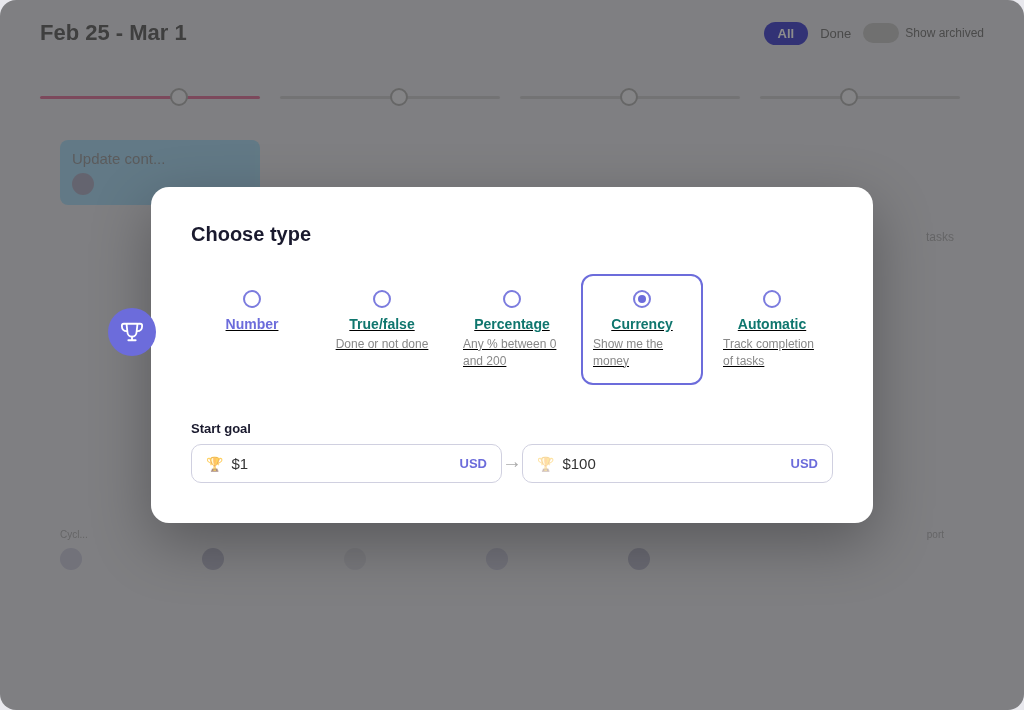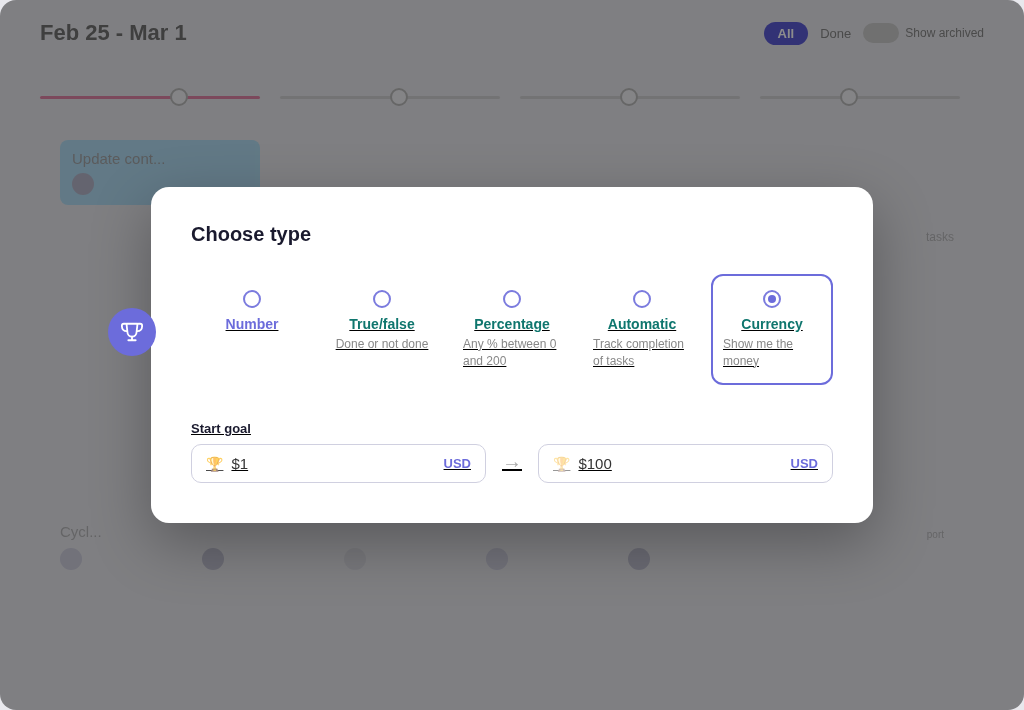--- a/index.html
+++ b/index.html
@@ -157,22 +157,20 @@
     .type-desc {
       font-size: 12px;
       color: #888;
       line-height: 1.4;
     }
 
     
     .goal-row {
       display: flex;
       align-items: flex-end;
-      gap: 16px;
-      text-decoration: underline;
     }
 
     .goal-group {
       flex: 1;
     }
 
     .goal-label {
       font-size: 13px;
       font-weight: 600;
       color: #1a1a2e;
@@ -353,21 +351,21 @@
   </div>
 
   <div style="position:absolute; bottom:140px; left:60px; right:60px; display:flex; gap:120px; opacity:0.4;">
     <div class="mini-avatar medium"></div>
     <div class="mini-avatar dark"></div>
     <div class="mini-avatar"></div>
     <div class="mini-avatar medium"></div>
     <div class="mini-avatar dark"></div>
   </div>
 
-  <div style="position:absolute; bottom:170px; left:60px; font-size:15px; color:#888; opacity:0.5;">Cycl...</div>
+  <div style="position:absolute; bottom:170px; left:60px; font-size:10px; color:#888; opacity:0.5;">Cycl...</div>
   <div style="position:absolute; bottom:170px; right:80px; font-size:10px; color:#888; opacity:0.5;">port</div>
   <div style="position:absolute; top:230px; right:70px; font-size:12px; color:#888; opacity:0.5;">tasks</div>
 </div>
 
 <div class="overlay">
 
   <div class="modal">
     <div class="modal-title">Choose type</div>
 
     <div class="type-options">
@@ -382,30 +380,30 @@
         <div class="type-label">True/false</div>
         <div class="type-desc">Done or not done</div>
       </div>
 
       <div class="type-option">
         <div class="radio-circle"></div>
         <div class="type-label">Percentage</div>
         <div class="type-desc">Any % between 0 and 200</div>
       </div>
 
+      <div class="type-option selected">
+        <div class="radio-circle filled"></div>
+        <div class="type-label">Currency</div>
+        <div class="type-desc">Show me the money</div>
+      </div>
+
       <div class="type-option">
         <div class="radio-circle"></div>
         <div class="type-label">Automatic</div>
         <div class="type-desc">Track completion of tasks</div>
-      </div>
-
-      <div class="type-option selected">
-        <div class="radio-circle filled"></div>
-        <div class="type-label">Currency</div>
-        <div class="type-desc">Show me the money</div>
       </div>
 
     </div>
 
     <div class="goal-row">
 
       <div class="goal-group">
         <div class="goal-label">Start goal</div>
         <div class="goal-input-wrap">
           <span class="trophy-icon-small">🏆</span>

